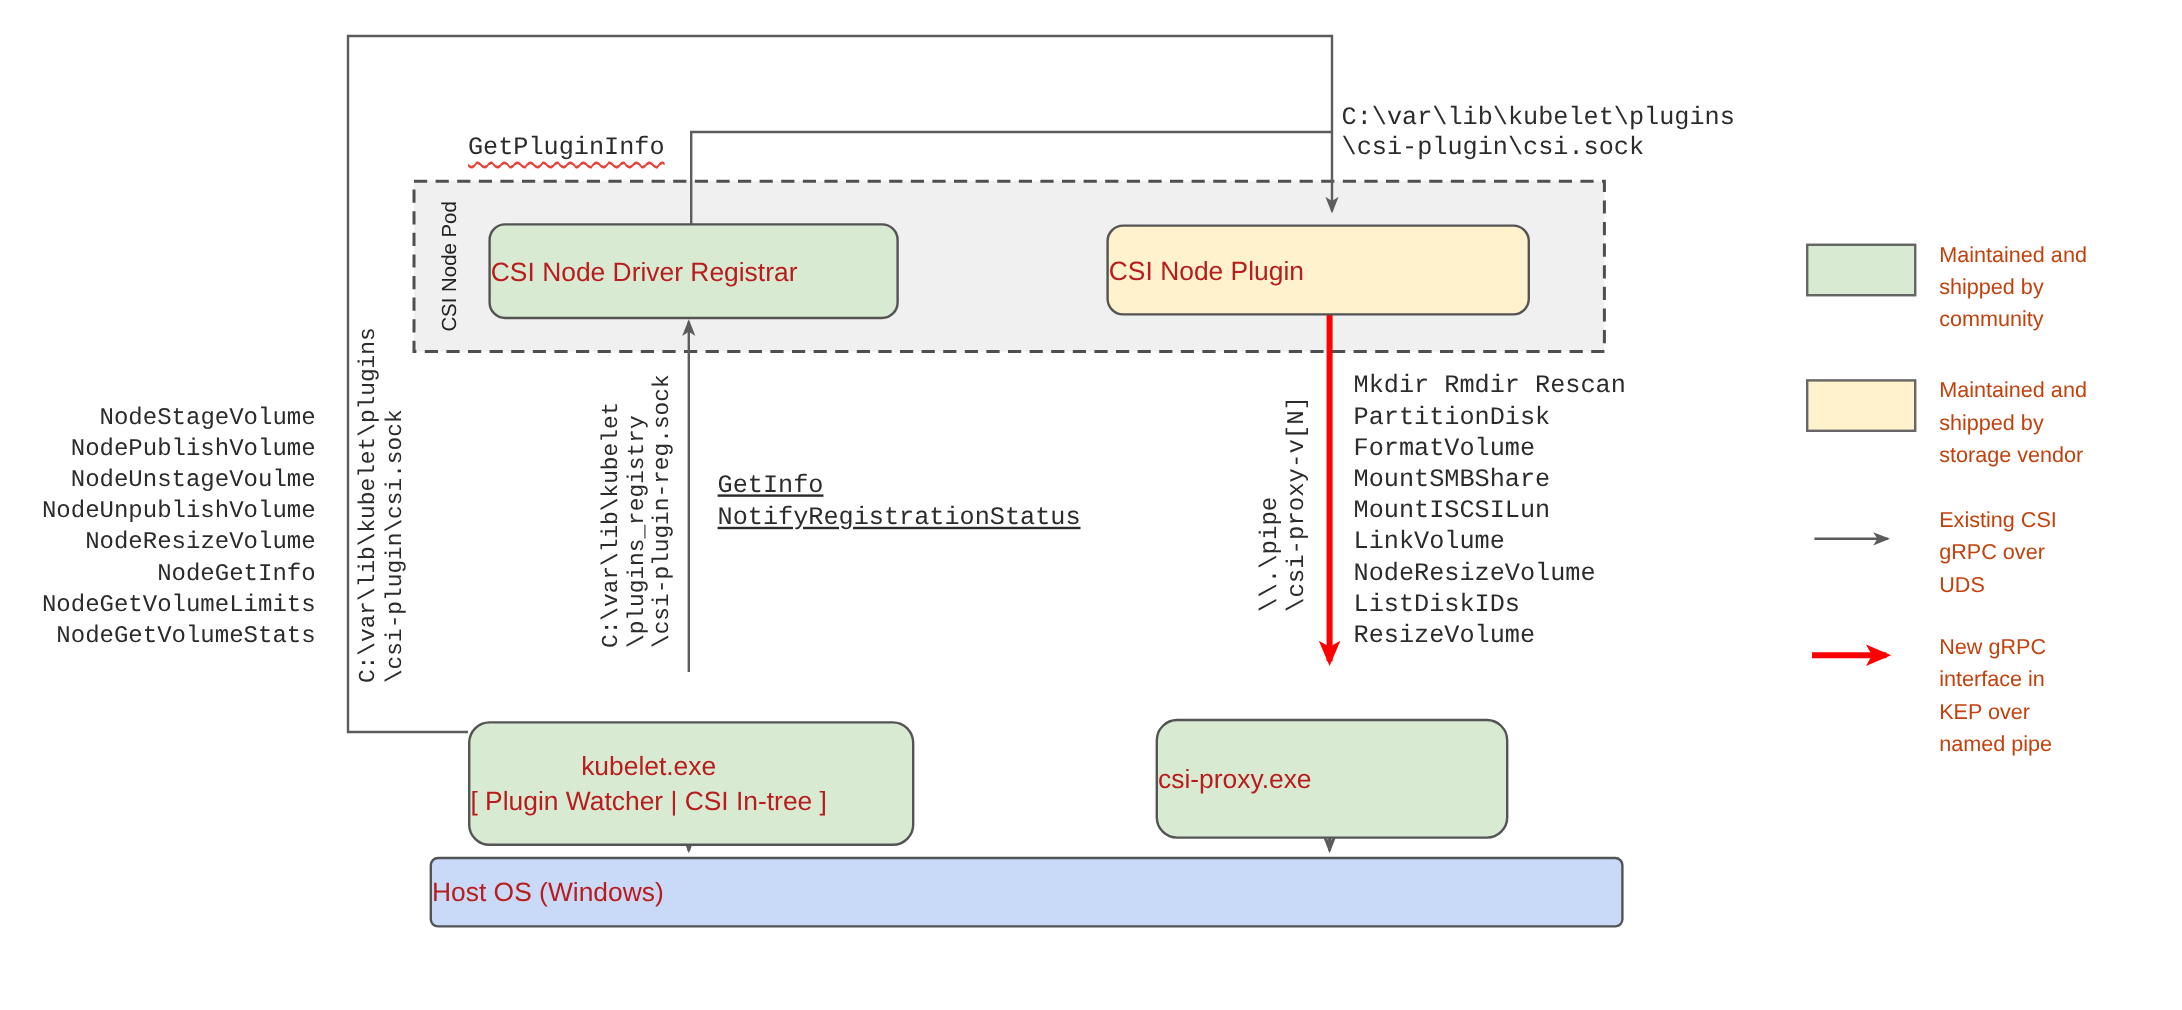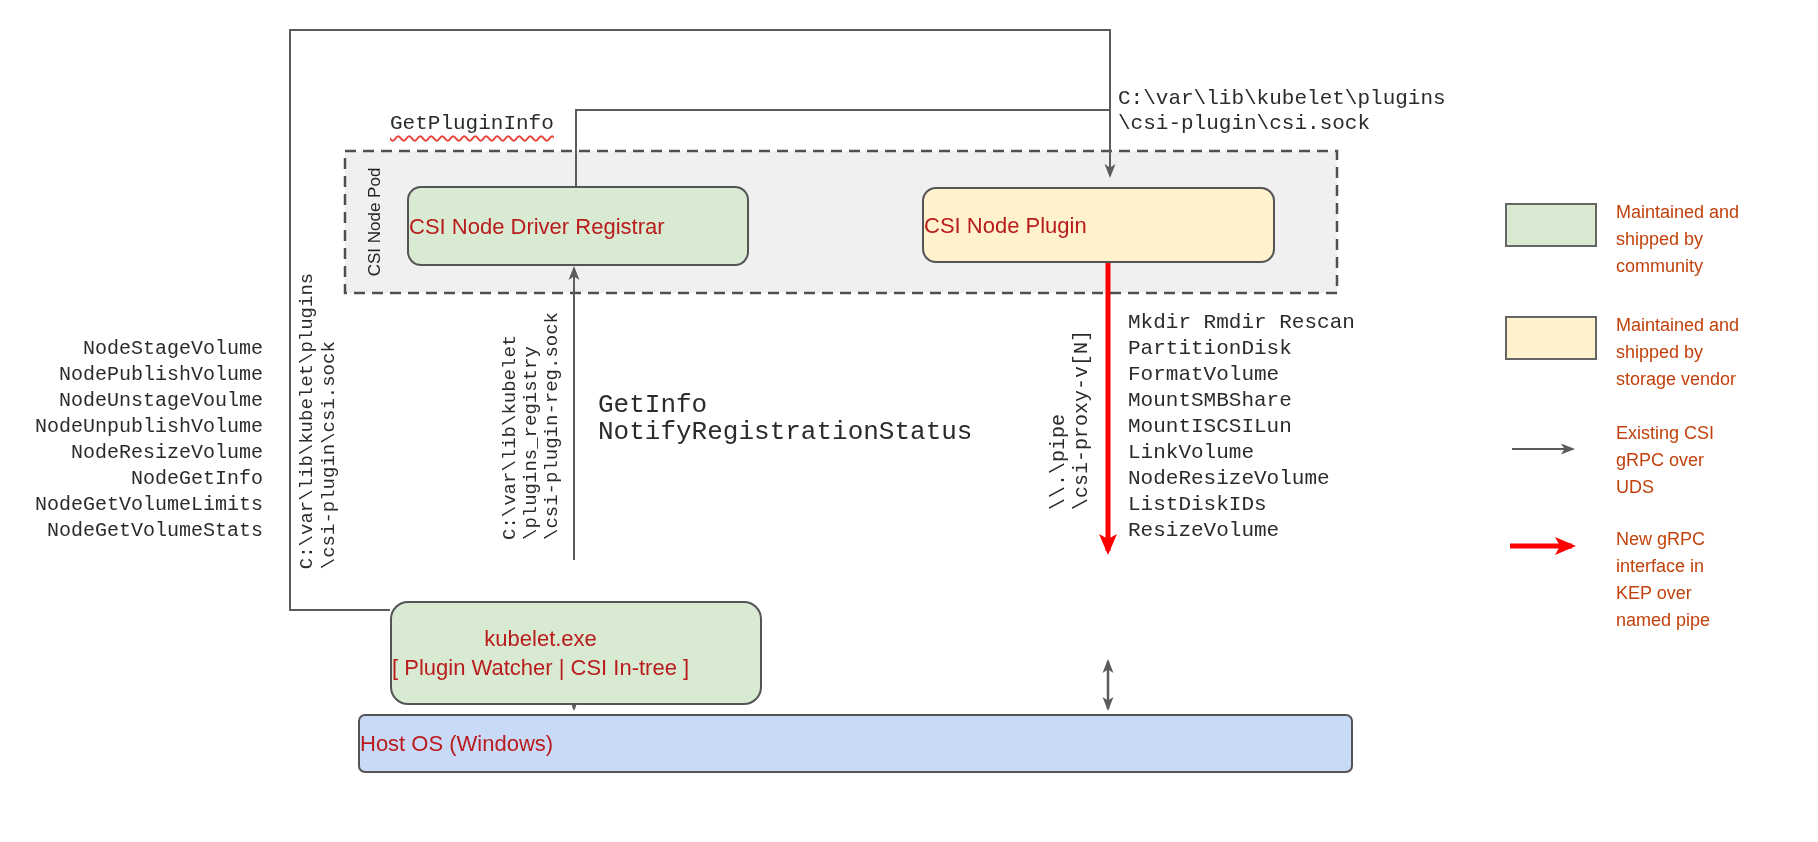--- a/index.html
+++ b/index.html
@@ -66,40 +66,43 @@
 
   <div class="box yellow r14" style="left:922px;top:187px;width:349px;height:72px;">
     <span>CSI Node Plugin</span>
   </div>
 
   <div class="box green r18" style="left:390px;top:560px;width:368px;height:100px;">
     <span class="pre">kubelet.exe
 [ Plugin Watcher | CSI In-tree ]</span>
   </div>
 
+  <div class="box green r18" style="left:963px;top:558px;width:290px;height:96px;">
+    <span>csi-proxy.exe</span>
+  </div>
 
   <div class="box blue r10" style="left:358px;top:714px;width:991px;height:55px;">
     <span>Host OS (Windows)</span>
   </div>
 
   <div class="txt rot podlabel" style="left:375px;top:222px;">CSI Node Pod</div>
 
   <div class="txt mono squiggle" style="left:390px;top:112px;font-size:21px;">GetPluginInfo</div>
 
   <div class="txt mono pre" style="left:1118px;top:86px;font-size:21px;line-height:25px;">C:\var\lib\kubelet\plugins
 \csi-plugin\csi.sock</div>
 
   <div class="txt mono rot" style="left:318px;top:421px;font-size:19px;line-height:22px;">C:\var\lib\kubelet\plugins
 \csi-plugin\csi.sock</div>
 
   <div class="txt mono rot" style="left:531px;top:426px;font-size:19px;line-height:21px;">C:\var\lib\kubelet
 \plugins_registry
 \csi-plugin-reg.sock</div>
 
-  <div class="txt mono pre" style="left:598px;top:392px;font-size:26px;line-height:27px;">GetInfo
+  <div class="txt mono pre" style="left:598px;top:392px;font-size:21px;line-height:27px;text-decoration:underline;">GetInfo
 NotifyRegistrationStatus</div>
 
   <div class="txt mono rot" style="left:1070px;top:420px;font-size:20px;line-height:23px;">\\.\pipe
 \csi-proxy-v[N]</div>
 
   <div class="txt mono list leftlist" style="left:20px;top:336px;width:243px;">
     <span>NodeStageVolume</span>
     <span>NodePublishVolume</span>
     <span>NodeUnstageVoulme</span>
     <span>NodeUnpublishVolume</span>

